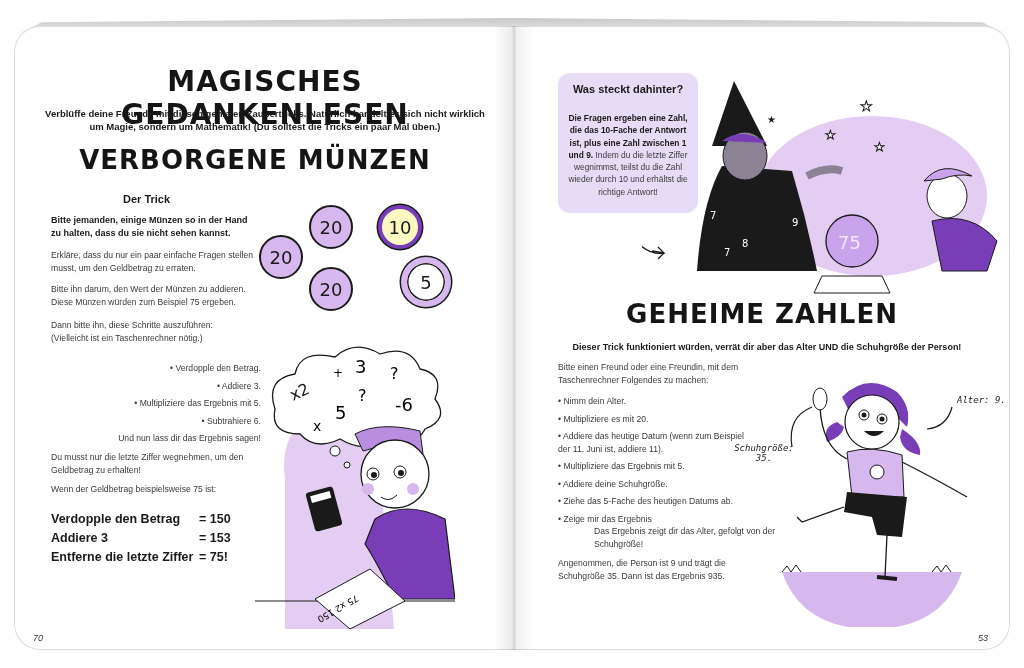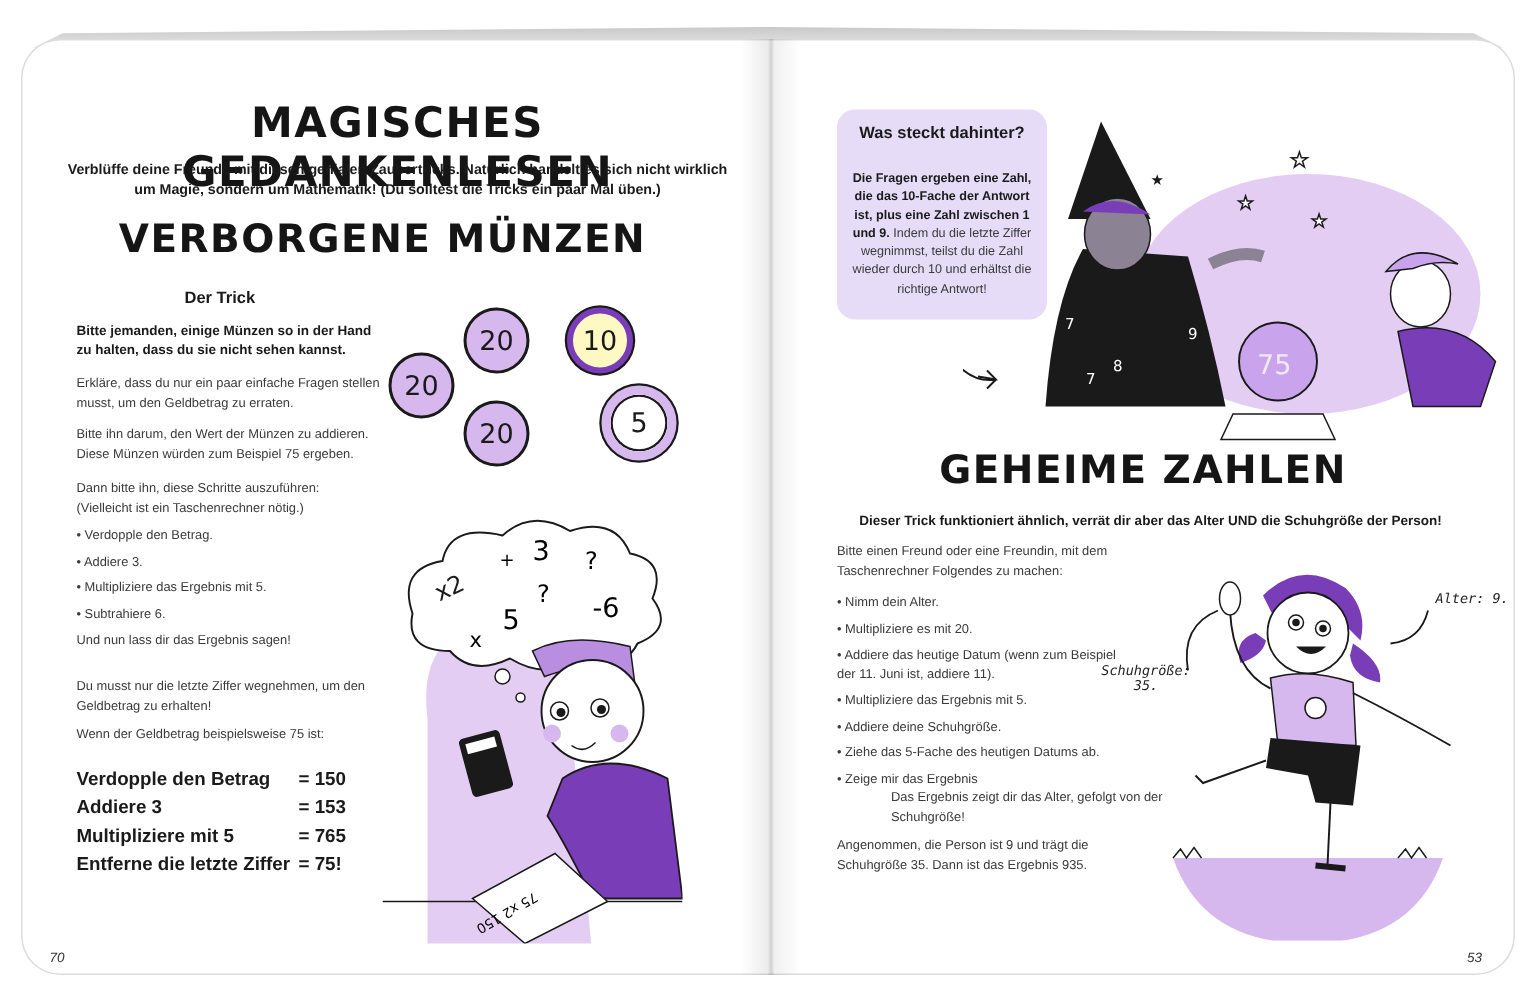--- a/index.html
+++ b/index.html
@@ -54,43 +54,39 @@
     <div class="abs title-xl" style="left:40px; top:38px; width:420px;">MAGISCHES GEDANKENLESEN</div>
     <div class="abs lead" style="left:30px; top:80px; width:440px;">Verblüffe deine Freunde mit diesen genialen Zaubertricks. Natürlich handelt es sich nicht wirklich um Magie, sondern um Mathematik! (Du solltest die Tricks ein paar Mal üben.)</div>
     <div class="abs title-xl" style="left:60px; top:118px; width:360px; font-size:26px;">VERBORGENE MÜNZEN</div>
     <div class="abs sub" style="left:108px; top:166px;">Der Trick</div>
 
     <div class="abs p bold" style="left:36px; top:187px; width:200px;">Bitte jemanden, einige Münzen so in der Hand zu halten, dass du sie nicht sehen kannst.</div>
     <div class="abs p" style="left:36px; top:222px; width:210px;">Erkläre, dass du nur ein paar einfache Fragen stellen musst, um den Geldbetrag zu erraten.</div>
     <div class="abs p" style="left:36px; top:256px; width:210px;">Bitte ihn darum, den Wert der Münzen zu addieren. Diese Münzen würden zum Beispiel 75 ergeben.</div>
     <div class="abs p" style="left:36px; top:292px; width:200px;">Dann bitte ihn, diese Schritte auszuführen: (Vielleicht ist ein Taschenrechner nötig.)</div>
 
-    <div class="abs bullets" style="left:36px; top:323px; width:210px;">
+    <div class="abs bullets" style="left:36px; top:335px; width:210px;text-align:right;">
       <div>• Verdopple den Betrag.</div>
       <div>• Addiere 3.</div>
       <div>• Multipliziere das Ergebnis mit 5.</div>
       <div>• Subtrahiere 6.</div>
       <div>Und nun lass dir das Ergebnis sagen!</div>
     </div>
 
     <div class="abs p" style="left:36px; top:424px; width:200px;">Du musst nur die letzte Ziffer wegnehmen, um den Geldbetrag zu erhalten!</div>
     <div class="abs p" style="left:36px; top:456px; width:220px;">Wenn der Geldbetrag beispielsweise 75 ist:</div>
 
     <div class="abs calc-table" style="left:36px; top:482px;">
       <div class="calc-row">
           <span class="lbl">Verdopple den Betrag</span>
           <span>= 150</span>
         </div>
       <div class="calc-row">
           <span class="lbl">Addiere 3</span>
           <span>= 153</span>
-        </div>
-      <div class="calc-row">
-          <span class="lbl">Multipliziere mit 5</span>
-          <span>= 765</span>
         </div>
       <div class="calc-row">
           <span class="lbl">Entferne die letzte Ziffer</span>
           <span>= 75!</span>
         </div>
     </div>
 
     <div class="coin c20" style="left:244px; top:208px;">20</div>
     <div class="coin c20" style="left:294px; top:178px;">20</div>
     <div class="coin c20" style="left:294px; top:240px;">20</div>
@@ -162,21 +158,21 @@
       <circle cx="210" cy="170" r="26" fill="#c9a3ec" stroke="#1a1a1a" stroke-width="1.3"></circle>
       <text x="196" y="178" font-size="18" fill="#f2e8fb" font-family="DejaVu Sans, sans-serif">75</text>
       <path d="M180 205 L240 205 L248 222 L172 222 Z" fill="#fff" stroke="#1a1a1a"></path>
 
       <ellipse cx="305" cy="125" rx="20" ry="22" fill="#fff" stroke="#1a1a1a"></ellipse>
       <path d="M282 110 Q300 88 330 105 Q315 102 300 108 Z" fill="#c9a3ec" stroke="#1a1a1a"></path>
       <path d="M290 150 Q330 140 355 170 L345 200 L300 200 Z" fill="#7a3db8" stroke="#1a1a1a"></path>
     </svg>
 
     <div class="abs title-xl" style="left:60px; top:272px; width:380px; font-size:26px;">GEHEIME ZAHLEN</div>
-    <div class="abs lead" style="left:30px; top:314px; width:450px; font-size:9px;">Dieser Trick funktioniert ähnlich, verrät dir aber das Alter UND die Schuhgröße der Person!</div>
+    <div class="abs lead" style="left:30px; top:314px; width:450px; font-size:9px;">Dieser Trick funktioniert würden, verrät dir aber das Alter UND die Schuhgröße der Person!</div>
 
     <div class="abs p" style="left:46px; top:334px; width:200px;">Bitte einen Freund oder eine Freundin, mit dem Taschenrechner Folgendes zu machen:</div>
 
     <div class="abs bullets" style="left:46px; top:368px; width:200px;">
       <div>• Nimm dein Alter.</div>
       <div>• Multipliziere es mit 20.</div>
       <div>• Addiere das heutige Datum (wenn zum Beispiel der 11. Juni ist, addiere 11).</div>
       <div>• Multipliziere das Ergebnis mit 5.</div>
       <div>• Addiere deine Schuhgröße.</div>
       <div>• Ziehe das 5-Fache des heutigen Datums ab.</div>

